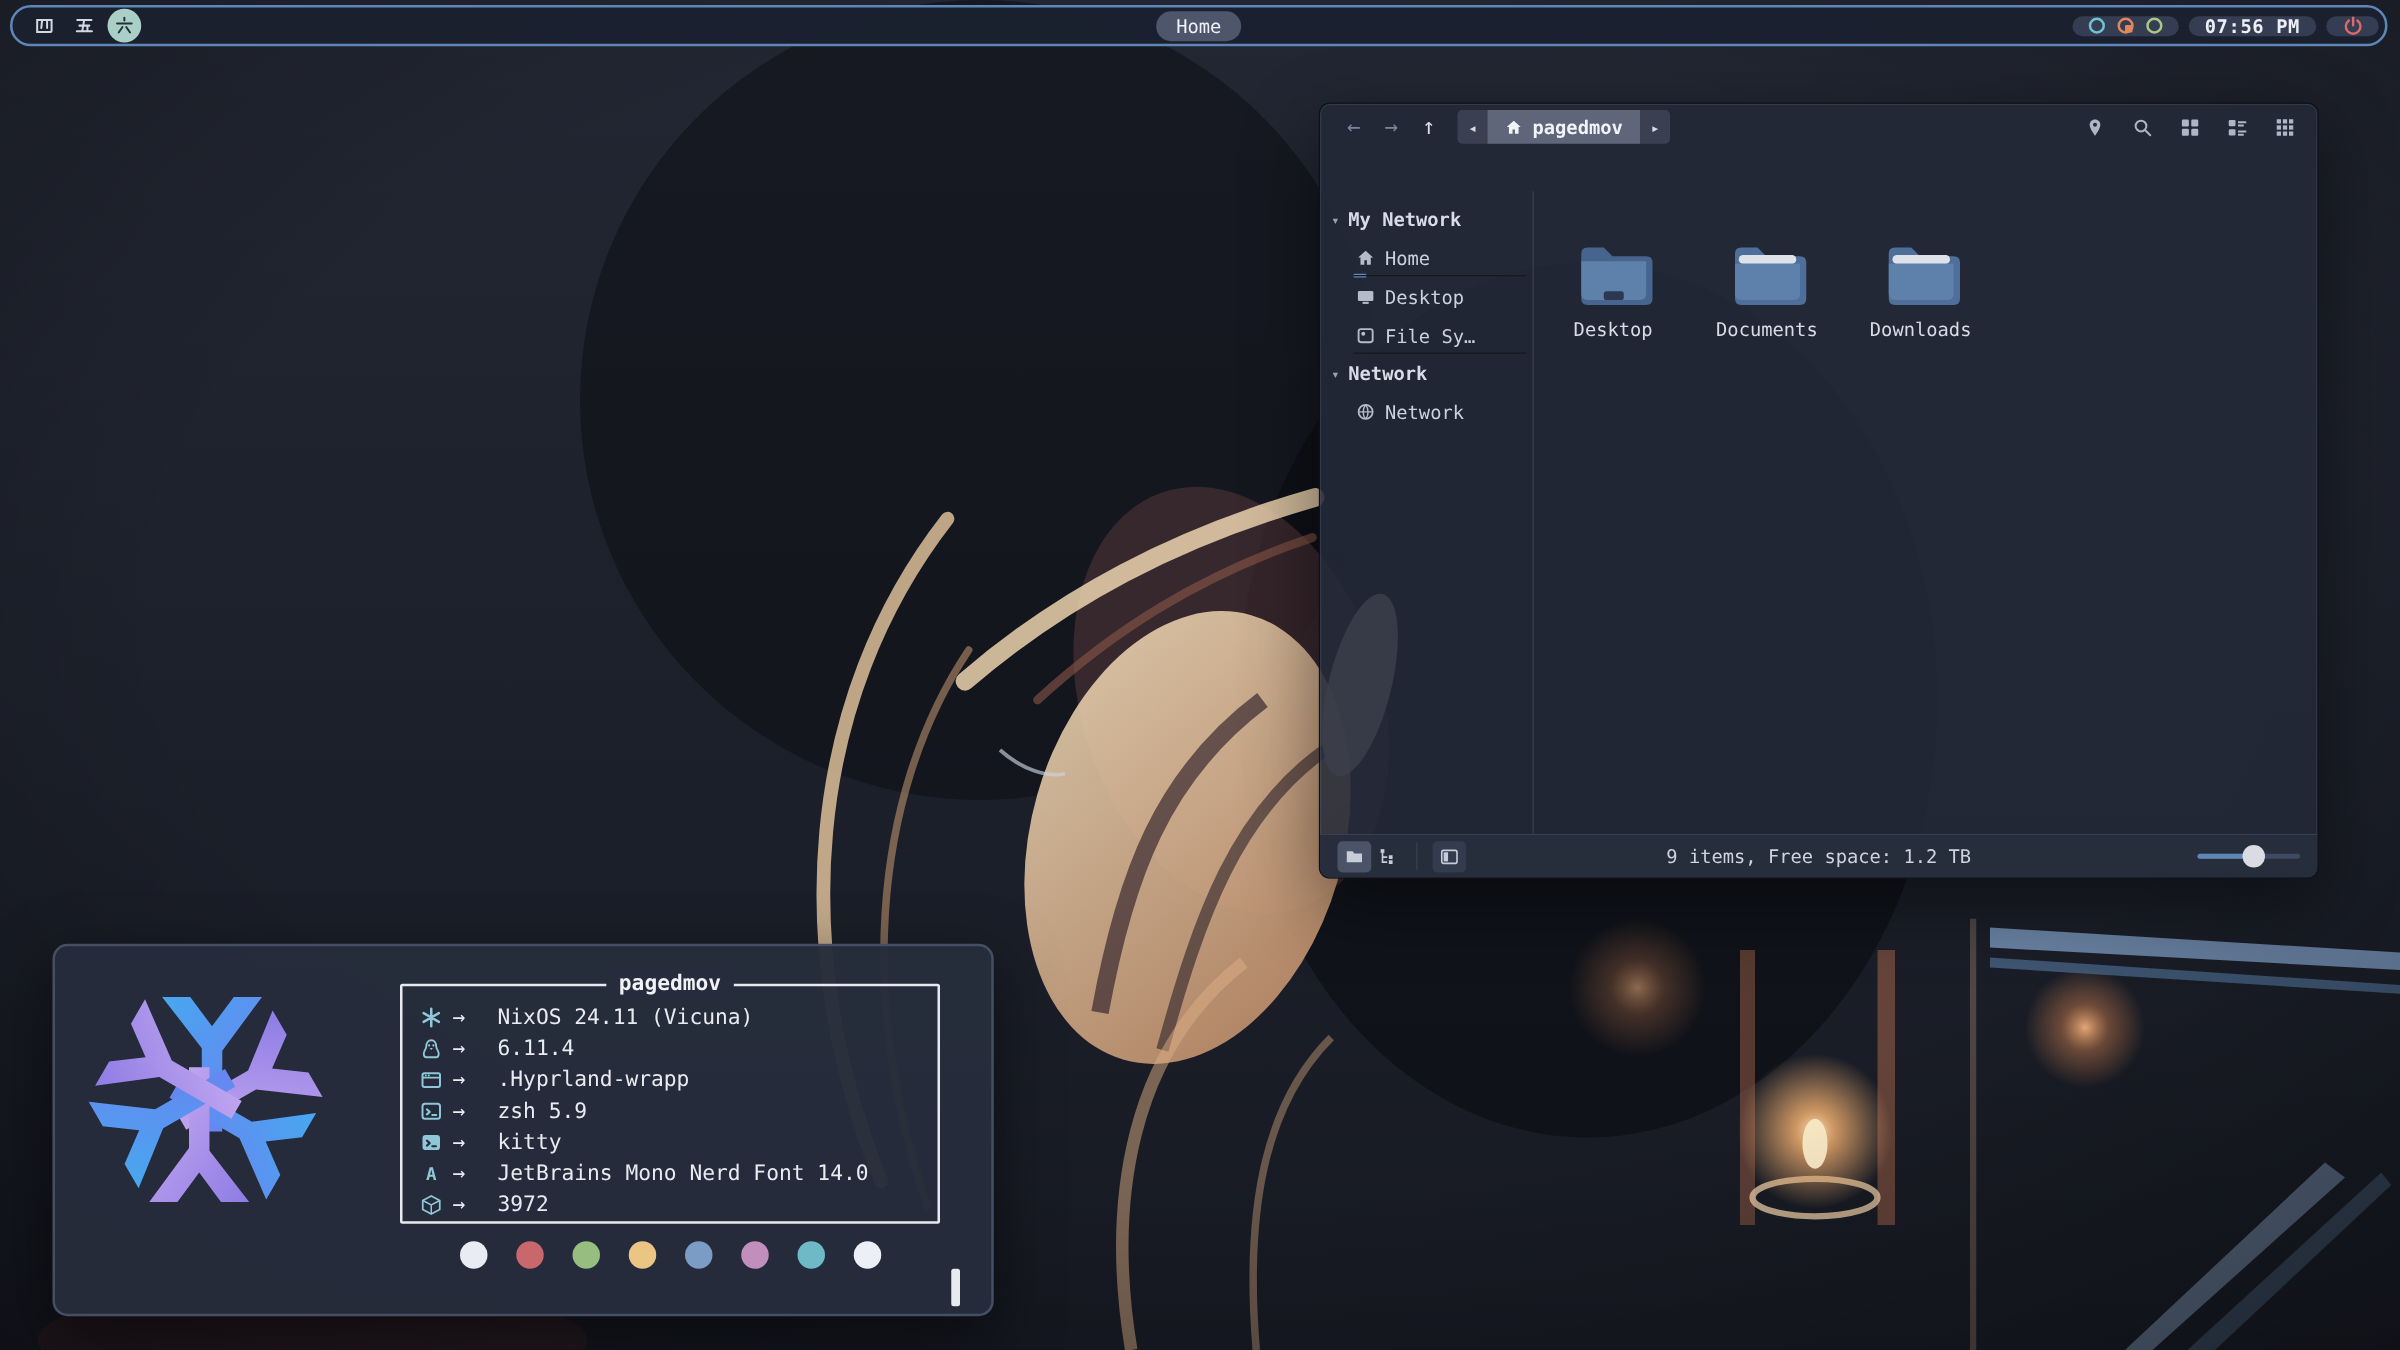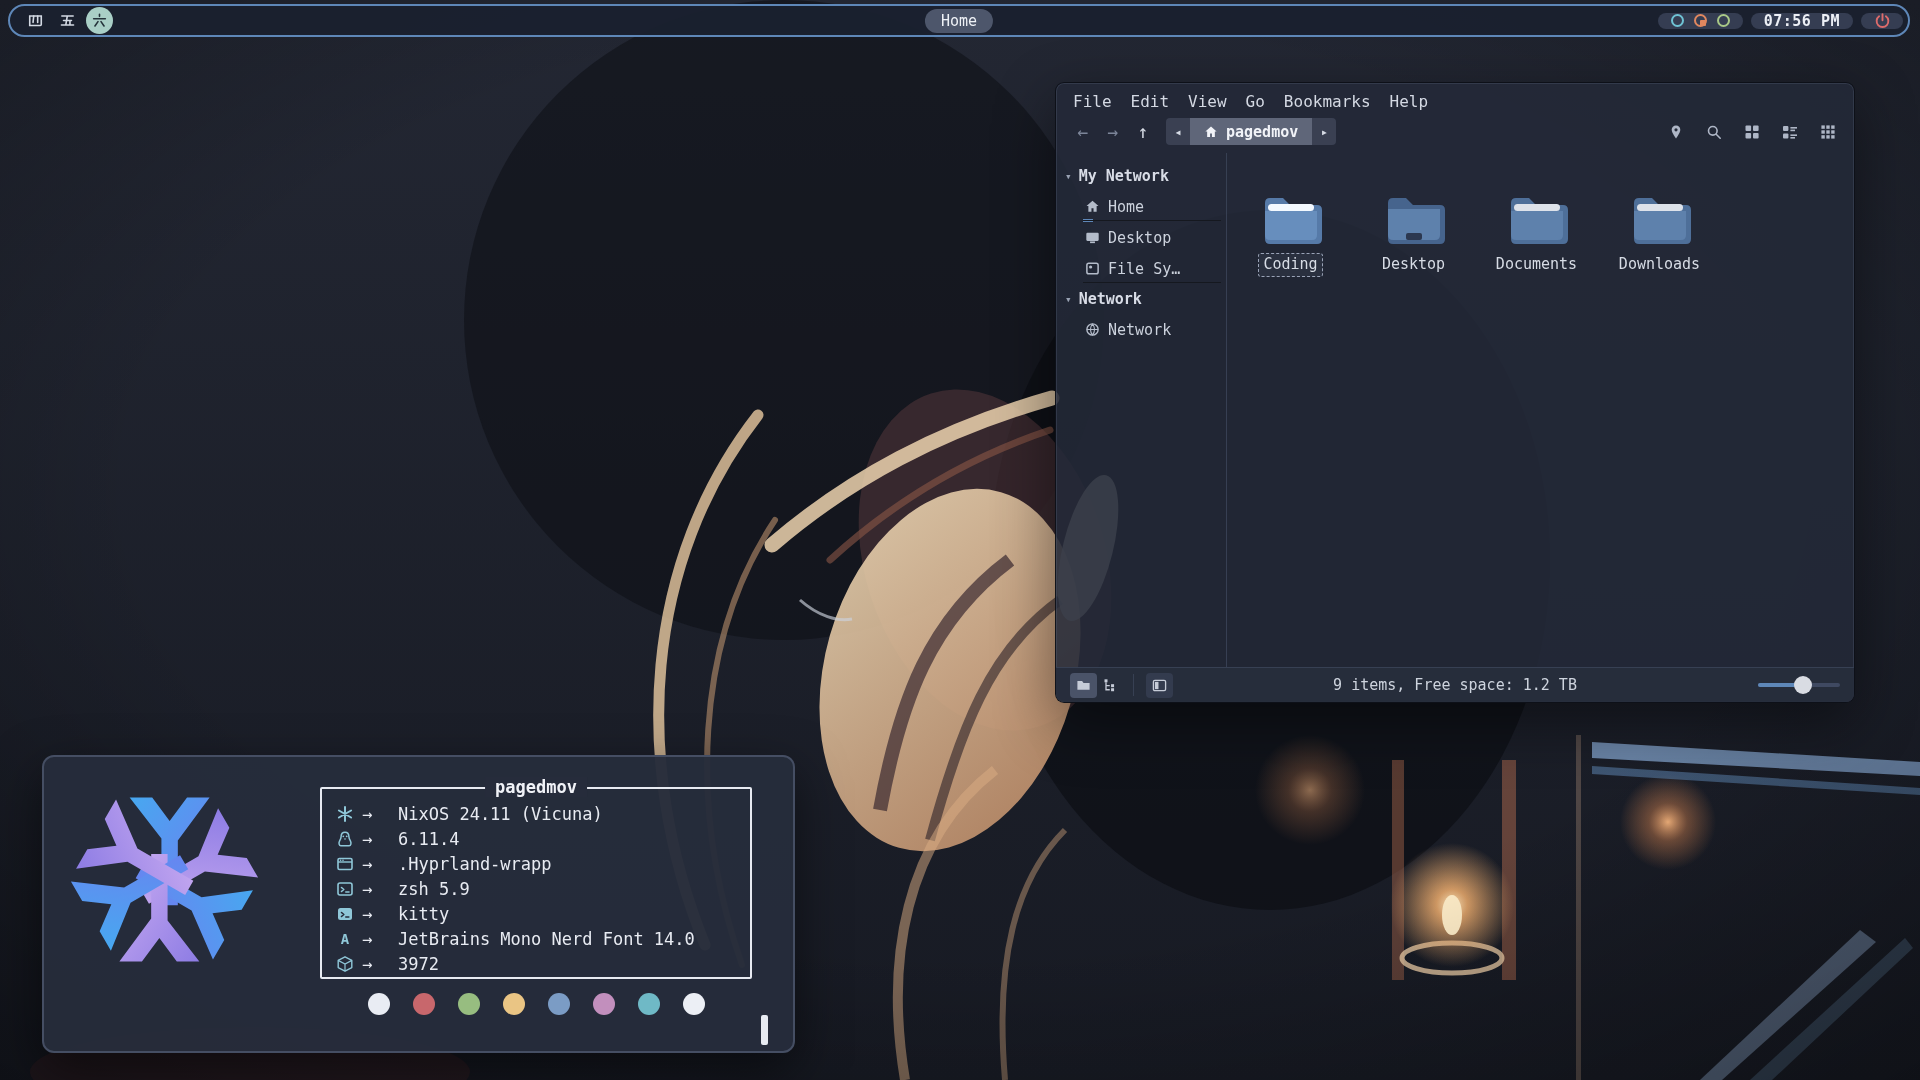--- a/index.html
+++ b/index.html
@@ -197,28 +197,20 @@
           <svg viewBox="0 0 18 18">
             <path d="M9 2.2v6.5" stroke="currentColor" stroke-width="2" stroke-linecap="round" fill="none"></path>
             <path d="M5.4 4.6a6.2 6.2 0 1 0 7.2 0" fill="none" stroke="currentColor" stroke-width="2" stroke-linecap="round"></path>
           </svg>
         </span>
     </div>
   </div>
 </div>
 
 <div class="fm">
-  <div class="fm-menubar" id="fm-menu">
-      <span class="fm-menu-item">File</span>
-      <span class="fm-menu-item">Edit</span>
-      <span class="fm-menu-item">View</span>
-      <span class="fm-menu-item">Go</span>
-      <span class="fm-menu-item">Bookmarks</span>
-      <span class="fm-menu-item">Help</span>
-    </div>
   <div class="fm-toolbar">
     <div class="nav-btn">←</div>
     <div class="nav-btn">→</div>
     <div class="nav-btn up">↑</div>
     <div class="path-group">
       <div class="path-chev left">◂</div>
       <div class="path-main">
         <span style="display:flex">
             <svg viewBox="0 0 16 16">
               <path d="M8 1.8L1.6 7.5h2v6.2h3.3V9.8h2.2v3.9h3.3V7.5h2z" fill="currentColor"></path>
@@ -316,30 +308,20 @@
           <span class="ic">
             <svg viewBox="0 0 16 16">
               <circle cx="8" cy="8" r="6" fill="none" stroke="currentColor" stroke-width="1.5"></circle>
               <path d="M8 2a9.5 9.5 0 0 0 0 12M8 2a9.5 9.5 0 0 1 0 12M2.2 8h11.6" fill="none" stroke="currentColor" stroke-width="1.2"></path>
             </svg>
           </span>
           <span>Network</span>
         </div>
       </div>
     <div class="fm-files" id="fm-files">
-        <div class="file sel">
-          <div class="fic">
-            <svg viewBox="0 0 64 64">
-              <path d="M6 16q0-5 5-5h13l7 7h27q5 0 5 5v29q0 5-5 5H11q-5 0-5-5z" fill="#4e6f99"></path>
-              <rect x="9" y="17" width="46" height="7" rx="3.5" fill="#dde2ea"></rect>
-              <path d="M6 24h52v24q0 5-5 5H11q-5 0-5-5z" fill="#5e81ac"></path>
-            </svg>
-          </div>
-          <div class="flabel">Coding</div>
-        </div>
         <div class="file">
           <div class="fic">
             <svg viewBox="0 0 64 64">
               <path d="M6 16q0-5 5-5h13l7 7h27q5 0 5 5v29q0 5-5 5H11q-5 0-5-5z" fill="#46648d"></path>
               <path d="M6 22h52v26q0 5-5 5H11q-5 0-5-5z" fill="#5e81ac"></path>
               <rect x="24" y="46" width="16" height="7" rx="2" fill="#2c3850"></rect>
             </svg>
           </div>
           <div class="flabel">Desktop</div>
         </div>

